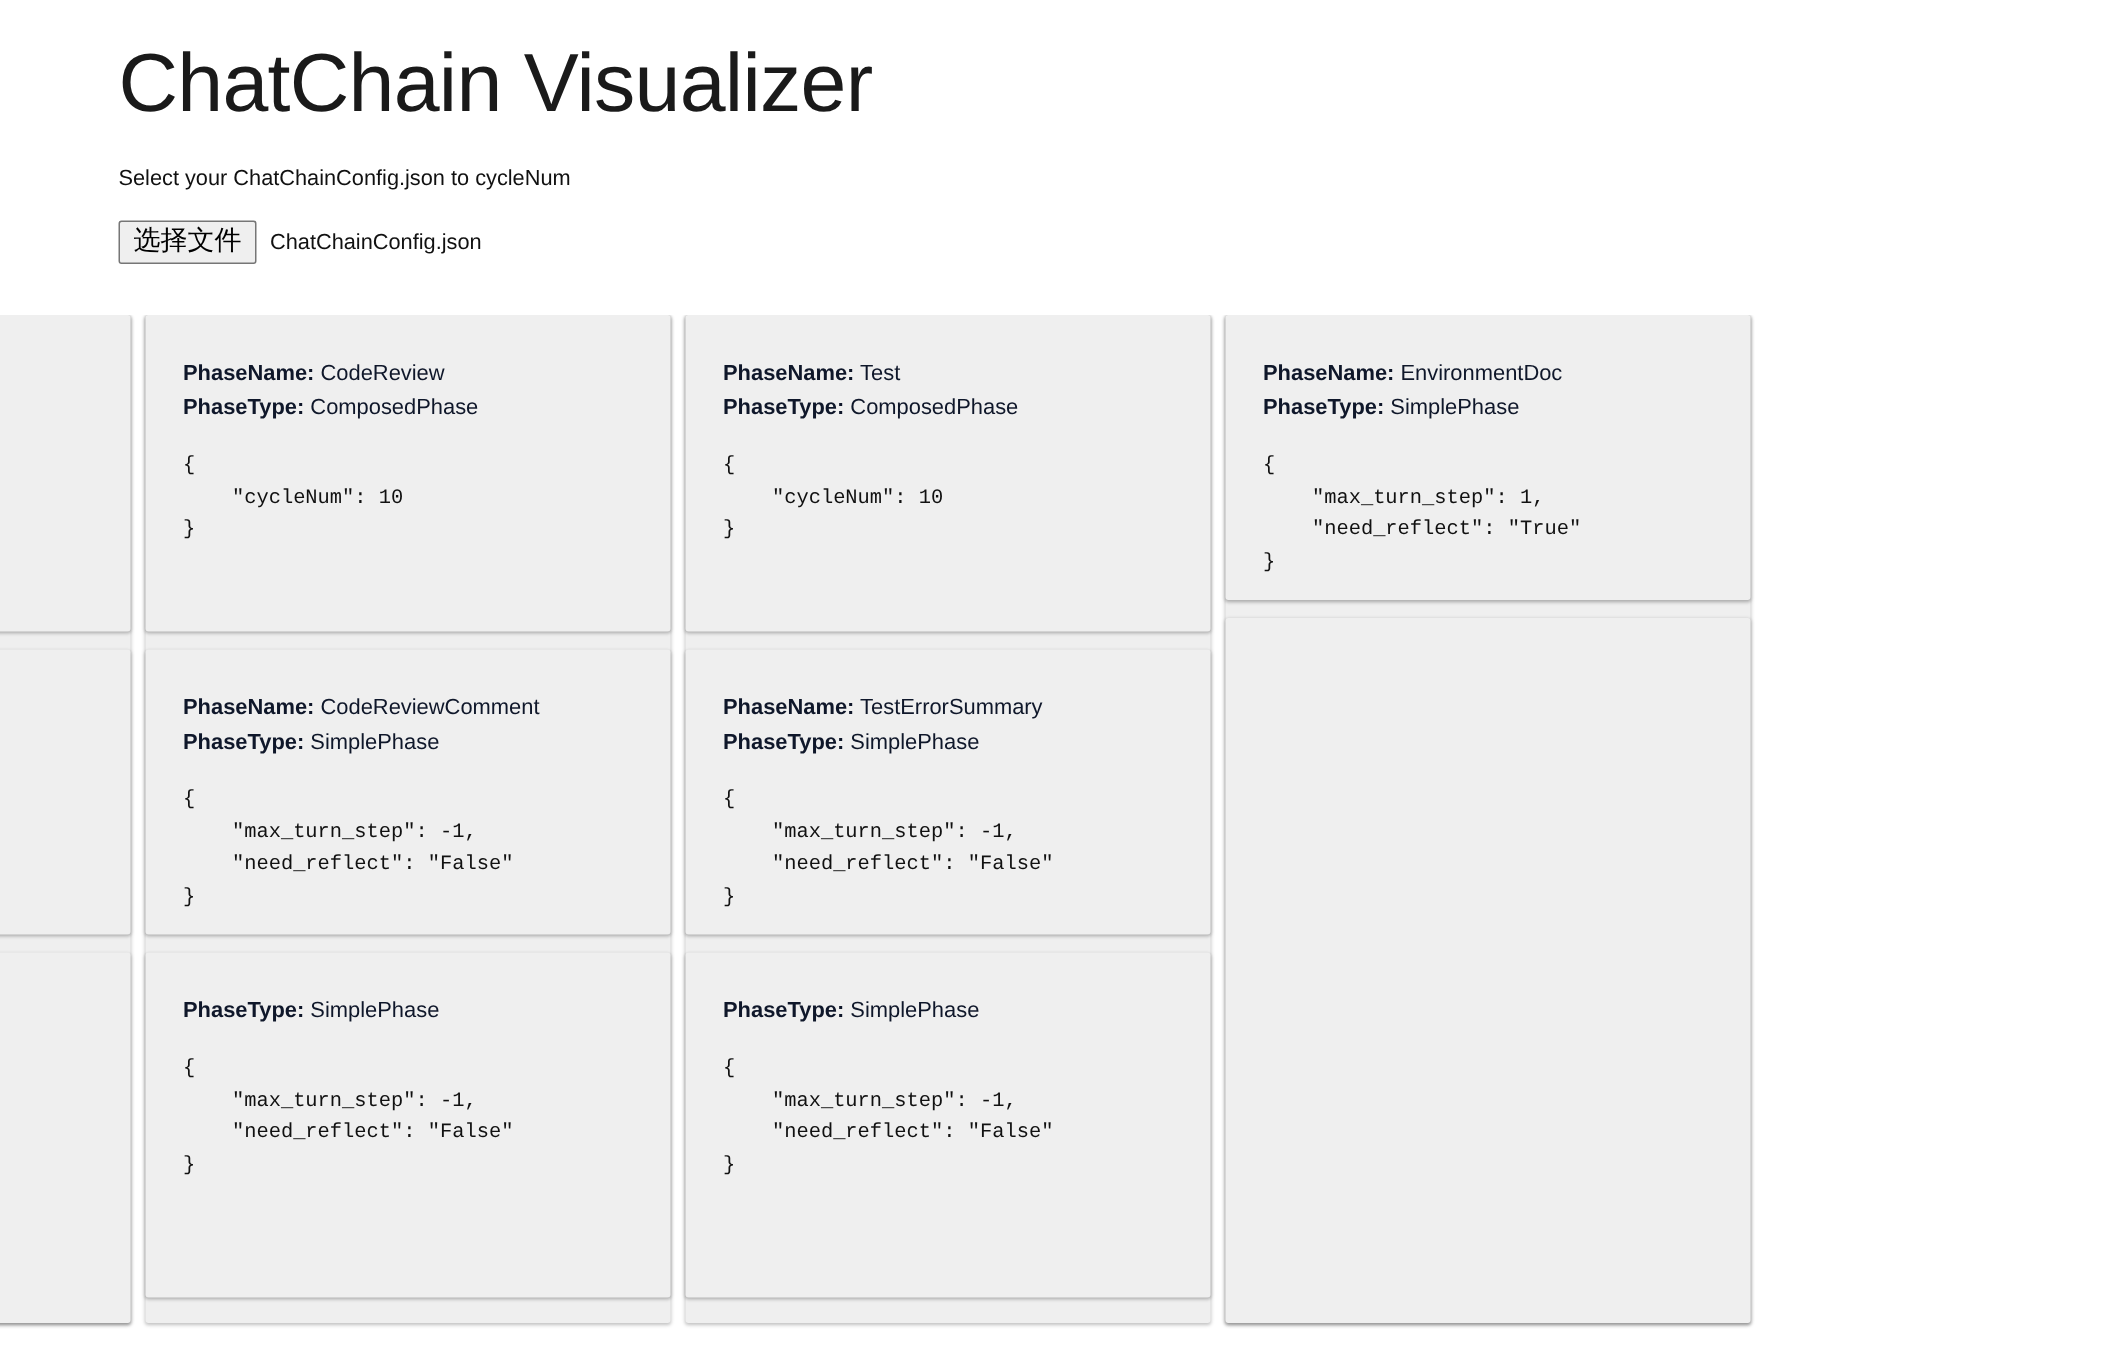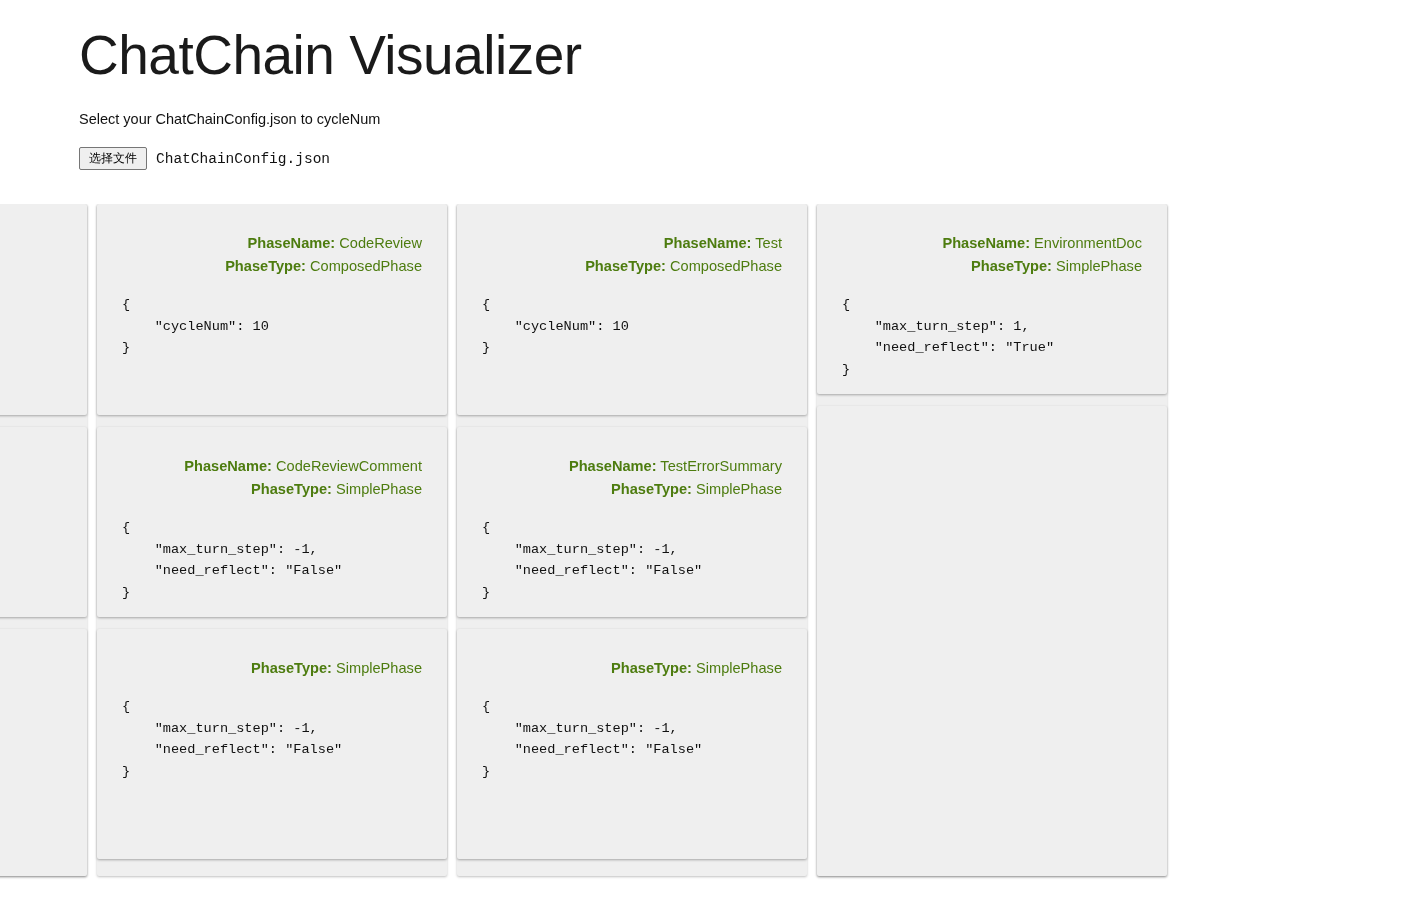--- a/index.html
+++ b/index.html
@@ -35,33 +35,32 @@
     color: #111;
   }
   .file-row {
     margin-top: 20px;
     display: flex;
     align-items: center;
     gap: 9px;
   }
   .file-btn {
     font-family: "DejaVu Sans", sans-serif;
-    font-size: 12px;
+    font-size: 18px;
     line-height: 1;
     padding: 4px 9px 5px 9px;
     background: #efefef;
     border: 1px solid #767676;
     border-radius: 2px;
     color: #000;
     cursor: default;
   }
   .file-name {
     font-size: 14.5px;
     color: #111;
-    font-family: Liberation Mono, monospace;
   }
 
   
   .chain {
     position: relative;
     margin-top: 34px;
     padding-left: 0;
     height: 680px;
     overflow: hidden;
   }
@@ -99,23 +98,22 @@
     flex: 1 1 auto;
     background: #efefef;
     border-radius: 2px;
     box-shadow: 0 1px 3px rgba(0,0,0,0.18), 0 1px 2px rgba(0,0,0,0.10);
     min-height: 230px;
   }
 
   .meta-line {
     font-size: 14.6px;
     line-height: 23px;
-    color: #4d7c0f;
+    color: #0f172a;
     white-space: nowrap;
-    text-align: right;
   }
   .meta-key { font-weight: 700; }
   .meta-val { font-weight: 400; }
 
   .json-block {
     font-family: "Liberation Mono", "DejaVu Sans Mono", monospace;
     font-size: 13.6px;
     line-height: 21.6px;
     white-space: pre;
     margin-top: 16px;

